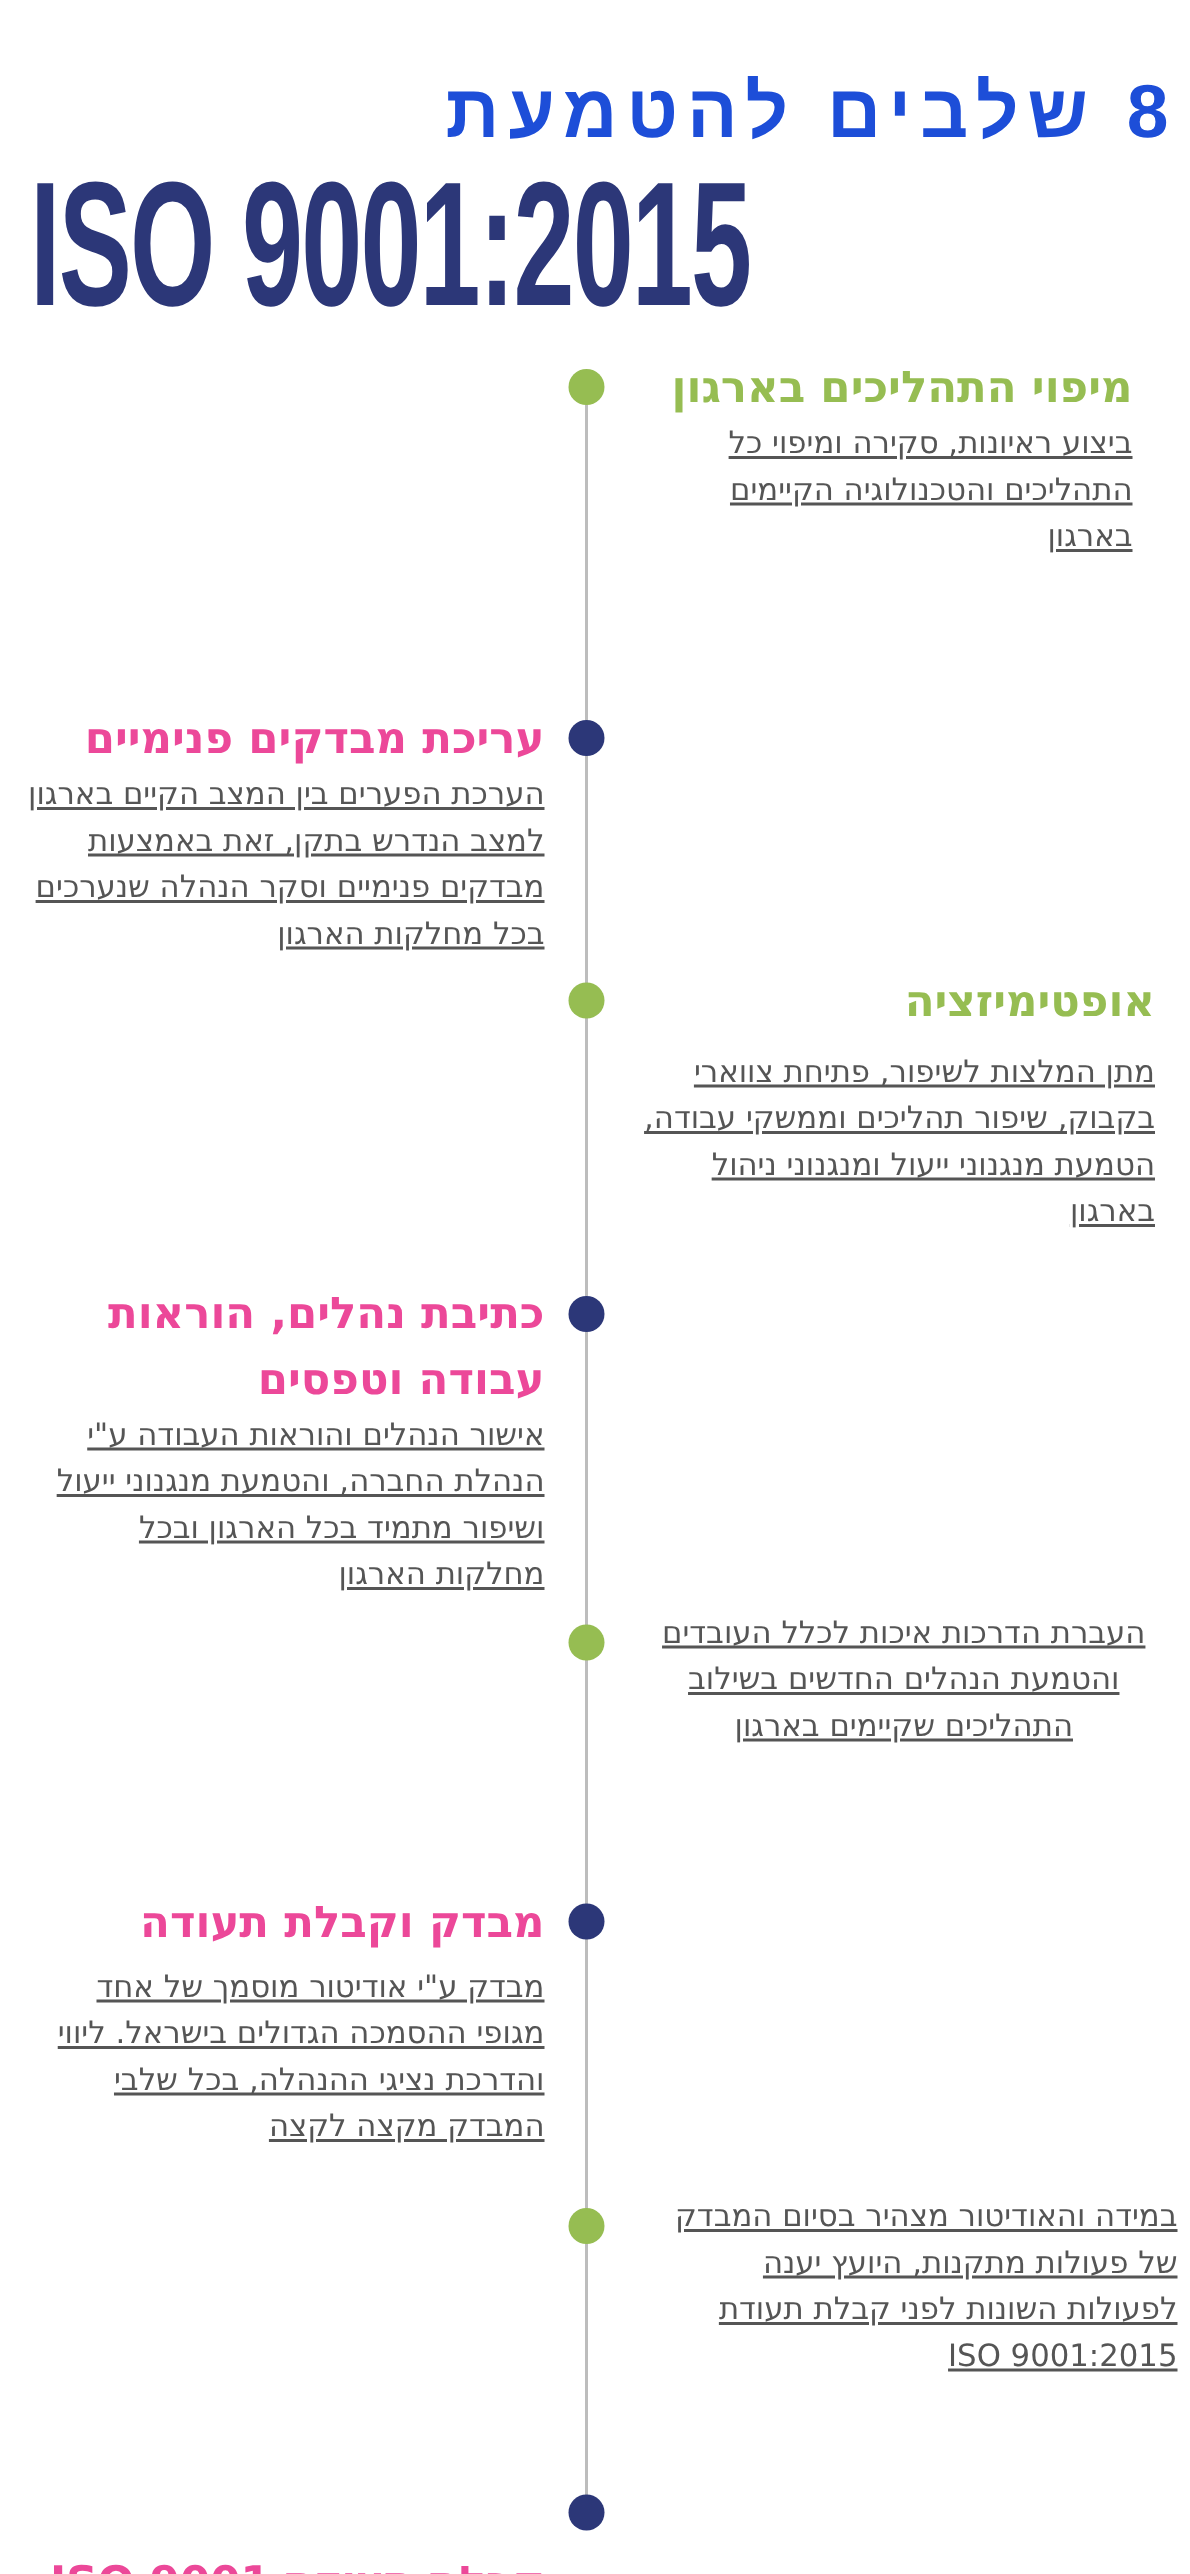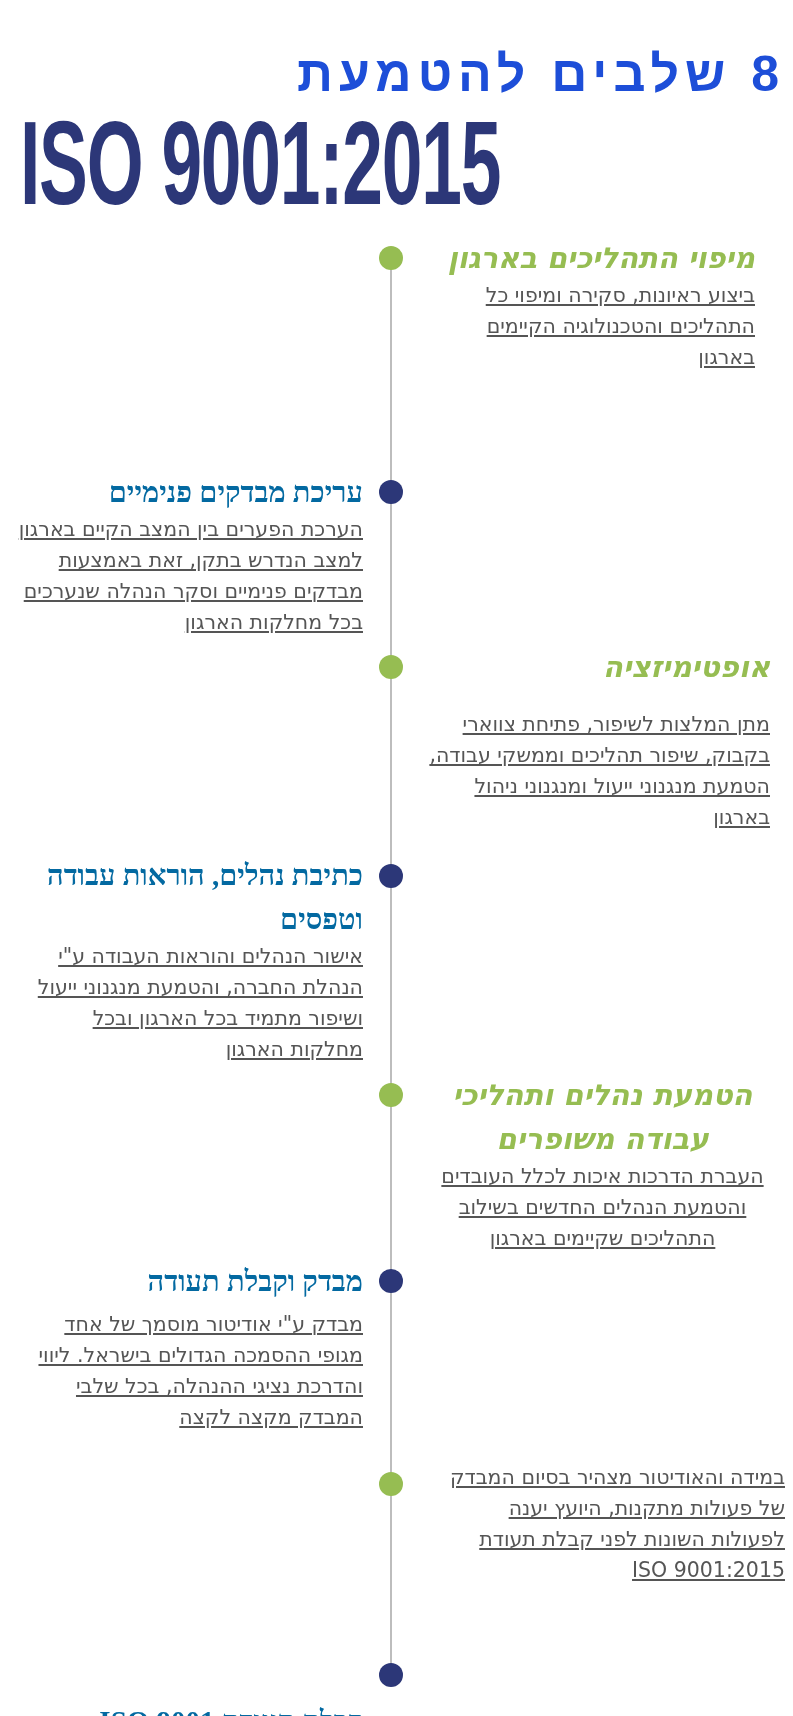--- a/index.html
+++ b/index.html
@@ -5,22 +5,22 @@
   html, body { margin:0; padding:0; background:#ffffff; }
   body { width:793px; height:1716px; position:relative; overflow:hidden; font-family:"DejaVu Sans", sans-serif; }
   .subtitle { position:absolute; top:44px; right:0; width:793px; text-align:right; direction:rtl; color:#1d4ed8; font-family:"Liberation Sans", sans-serif; font-weight:bold; font-size:50px; letter-spacing:6px; padding-right:8px; box-sizing:border-box; line-height:60px; }
   .title { position:absolute; top:108px; left:20px; color:#2c3778; font-family:"Liberation Sans", sans-serif; font-weight:bold; font-size:118px; line-height:110px; letter-spacing:-2px; transform:scaleX(0.62); transform-origin:left top; white-space:nowrap; }
   .vline { position:absolute; left:390px; top:258px; width:2px; height:1420px; background:#bdbdbd; }
   .dot { position:absolute; width:24px; height:24px; border-radius:50%; left:379px; }
   .dot.green { background:#96bd52; }
   .dot.blue { background:#2c3778; }
   .step { position:absolute; direction:rtl; text-align:right; }
   .step .head { font-weight:bold; font-size:29px; line-height:44px; }
-  .step.green .head { color:#96bd52;font-style:italic; }
-  .step.blue .head { color:#0369a1;font-family:Liberation Serif, serif; }
+  .step.green .head { color:#96bd52; }
+  .step.blue .head { color:#ec4899; }
   .step .body { color:#555555; font-size:20.5px; line-height:31px;text-decoration:underline; }
   .right { left:425px; width:350px; }
   .left { left:18px; width:345px; }
 </style>
 </head>
 <body>
 
 <div class="subtitle">8 שלבים להטמעת</div>
 <div class="title">ISO 9001:2015</div>
 
@@ -33,33 +33,32 @@
 </div>
 
 <div class="dot blue" style="top:480px"></div>
 <div class="step blue left" style="top:470px">
   <div class="head">עריכת מבדקים פנימיים</div>
   <div class="body">הערכת הפערים בין המצב הקיים בארגון למצב הנדרש בתקן, זאת באמצעות מבדקים פנימיים וסקר הנהלה שנערכים בכל מחלקות הארגון</div>
 </div>
 
 <div class="dot green" style="top:655px"></div>
 <div class="step green right" style="top:645px; width:345px;">
-  <div class="head" style="margin-bottom:20px;">אופטימיזציה</div>
+  <div class="head" style="margin-bottom:10px;">אופטימיזציה</div>
   <div class="body">מתן המלצות לשיפור, פתיחת צווארי בקבוק, שיפור תהליכים וממשקי עבודה, הטמעת מנגנוני ייעול ומנגנוני ניהול בארגון</div>
 </div>
 
 <div class="dot blue" style="top:864px"></div>
 <div class="step blue left" style="top:853px">
   <div class="head">כתיבת נהלים, הוראות עבודה וטפסים</div>
   <div class="body">אישור הנהלים והוראות העבודה ע"י הנהלת החברה, והטמעת מנגנוני ייעול ושיפור מתמיד בכל הארגון ובכל מחלקות הארגון</div>
 </div>
 
 <div class="dot green" style="top:1083px"></div>
 <div class="step green right" style="top:1073px; left:430px; width:345px; text-align:center;">
-  <div class="head">הטמעת נהלים ותהליכי עבודה משופרים</div>
   <div class="body" style="">העברת הדרכות איכות לכלל העובדים והטמעת הנהלים החדשים בשילוב התהליכים שקיימים בארגון</div>
 </div>
 
 <div class="dot blue" style="top:1269px"></div>
 <div class="step blue left" style="top:1259px">
   <div class="head" style="margin-bottom:6px;">מבדק וקבלת תעודה</div>
   <div class="body">מבדק ע"י אודיטור מוסמך של אחד מגופי ההסמכה הגדולים בישראל. ליווי והדרכת נציגי ההנהלה, בכל שלבי המבדק מקצה לקצה</div>
 </div>
 
 <div class="dot green" style="top:1472px"></div>

